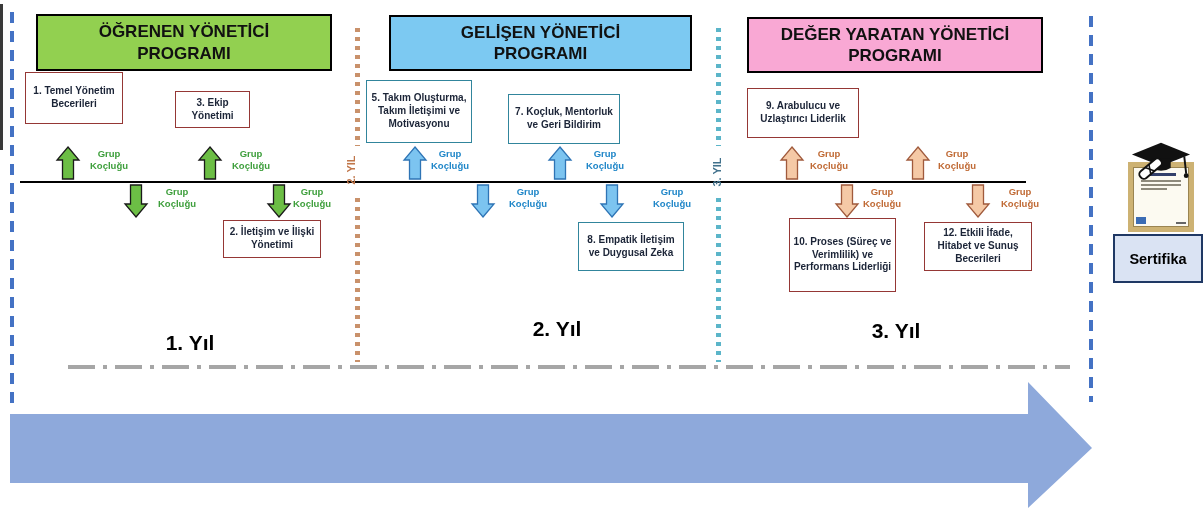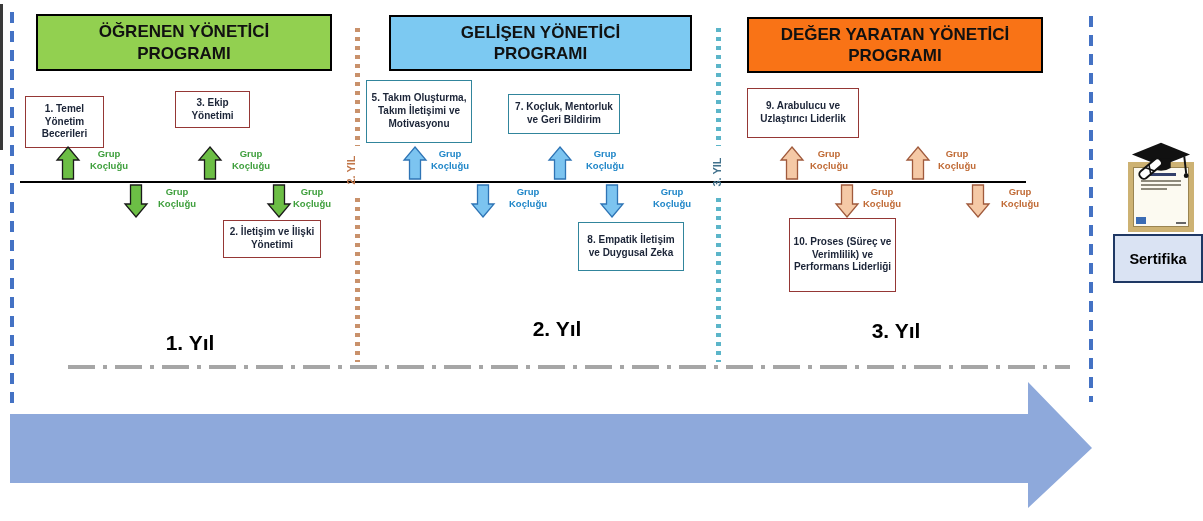--- a/index.html
+++ b/index.html
@@ -6,21 +6,21 @@
   #canvas{
     position:relative;width:1203px;height:521px;background:#fff;overflow:hidden;
     font-family:"Liberation Sans",sans-serif;
   }
   
   .vdash{position:absolute;width:4px;background:repeating-linear-gradient(to bottom,#4472C4 0 11px,transparent 11px 19px);}
   
   .hdr{position:absolute;border:2px solid #000;display:flex;align-items:center;justify-content:center;
        text-align:center;font-weight:bold;font-size:17px;line-height:1.25;color:#111;box-sizing:border-box;}
   .hdr span{display:inline-block;max-width:245px;}
-  .h1{background:#92D050;} .h2{background:#7CC9F2;} .h3{background:#f97316;justify-content:center;}
+  .h1{background:#92D050;} .h2{background:#7CC9F2;} .h3{background:#f9a8d4;justify-content:center;}
   
   .topic{position:absolute;background:#fff;border:1.5px solid #953735;box-sizing:border-box;
          display:flex;align-items:center;justify-content:center;text-align:center;
          font-weight:bold;font-size:10px;line-height:1.27;color:#1b2437;padding:2px;}
   .bteal{border-color:#31859C;}
   
   .arr{position:absolute;width:24px;height:34px;overflow:visible;}
   .arr.down{transform:scaleY(-1);}
   .s1a{fill:#6CBE45;stroke:#1a1a1a;}
   .s2a{fill:#7CC4F0;stroke:#2E74B5;}
@@ -86,30 +86,31 @@
 
   <div class="tline"></div>
 
   <div class="dots d2" style="left:355px;top:28px;height:118px"></div>
   <div class="dots d2" style="left:355px;top:198px;height:164px"></div>
   <div class="vlabel vl2" style="left:331px;top:163px">2. YIL</div>
   <div class="dots d3" style="left:716px;top:28px;height:118px"></div>
   <div class="dots d3" style="left:716px;top:198px;height:164px"></div>
   <div class="vlabel vl3" style="left:697px;top:165px">3. YIL</div>
 
-  <div class="topic" style="left:25px;top:96px;width:79px;height:52px">1. Temel Yönetim Becerileri</div>
+  <div class="topic" style="left:25px;top:72px;width:98px;height:52px">1. Temel Yönetim Becerileri</div>
   <div class="topic" style="left:175px;top:91px;width:75px;height:37px">3. Ekip Yönetimi</div>
   <div class="topic" style="left:223px;top:220px;width:98px;height:38px">2. İletişim ve İlişki Yönetimi</div>
 
   <div class="topic bteal" style="left:366px;top:80px;width:106px;height:63px">5. Takım Oluşturma, Takım İletişimi ve Motivasyonu</div>
-  <div class="topic bteal" style="left:508px;top:94px;width:112px;height:40px">7. Koçluk, Mentorluk ve Geri Bildirim</div>
+  <div class="topic bteal" style="left:508px;top:94px;width:112px;height:50px">7. Koçluk, Mentorluk ve Geri Bildirim</div>
   <div class="topic bteal" style="left:578px;top:222px;width:106px;height:49px">8. Empatik İletişim ve Duygusal Zeka</div>
 
   <div class="topic" style="left:747px;top:88px;width:112px;height:50px">9. Arabulucu ve Uzlaştırıcı Liderlik</div>
   <div class="topic" style="left:789px;top:218px;width:107px;height:74px">10. Proses (Süreç ve Verimlilik) ve Performans Liderliği</div>
+  <div class="topic" style="left:924px;top:222px;width:108px;height:49px">12. Etkili İfade, Hitabet ve Sunuş Becerileri</div>
 
   <svg class="arr s1a" style="left:56px;top:146px">
       <use href="#blkarrow"></use>
     </svg>
   <div class="coach c1" style="left:80px;top:148px">Grup Koçluğu</div>
   <svg class="arr s1a" style="left:198px;top:146px">
       <use href="#blkarrow"></use>
     </svg>
   <div class="coach c1" style="left:222px;top:148px">Grup Koçluğu</div>
   <svg class="arr s1a down" style="left:124px;top:184px">

